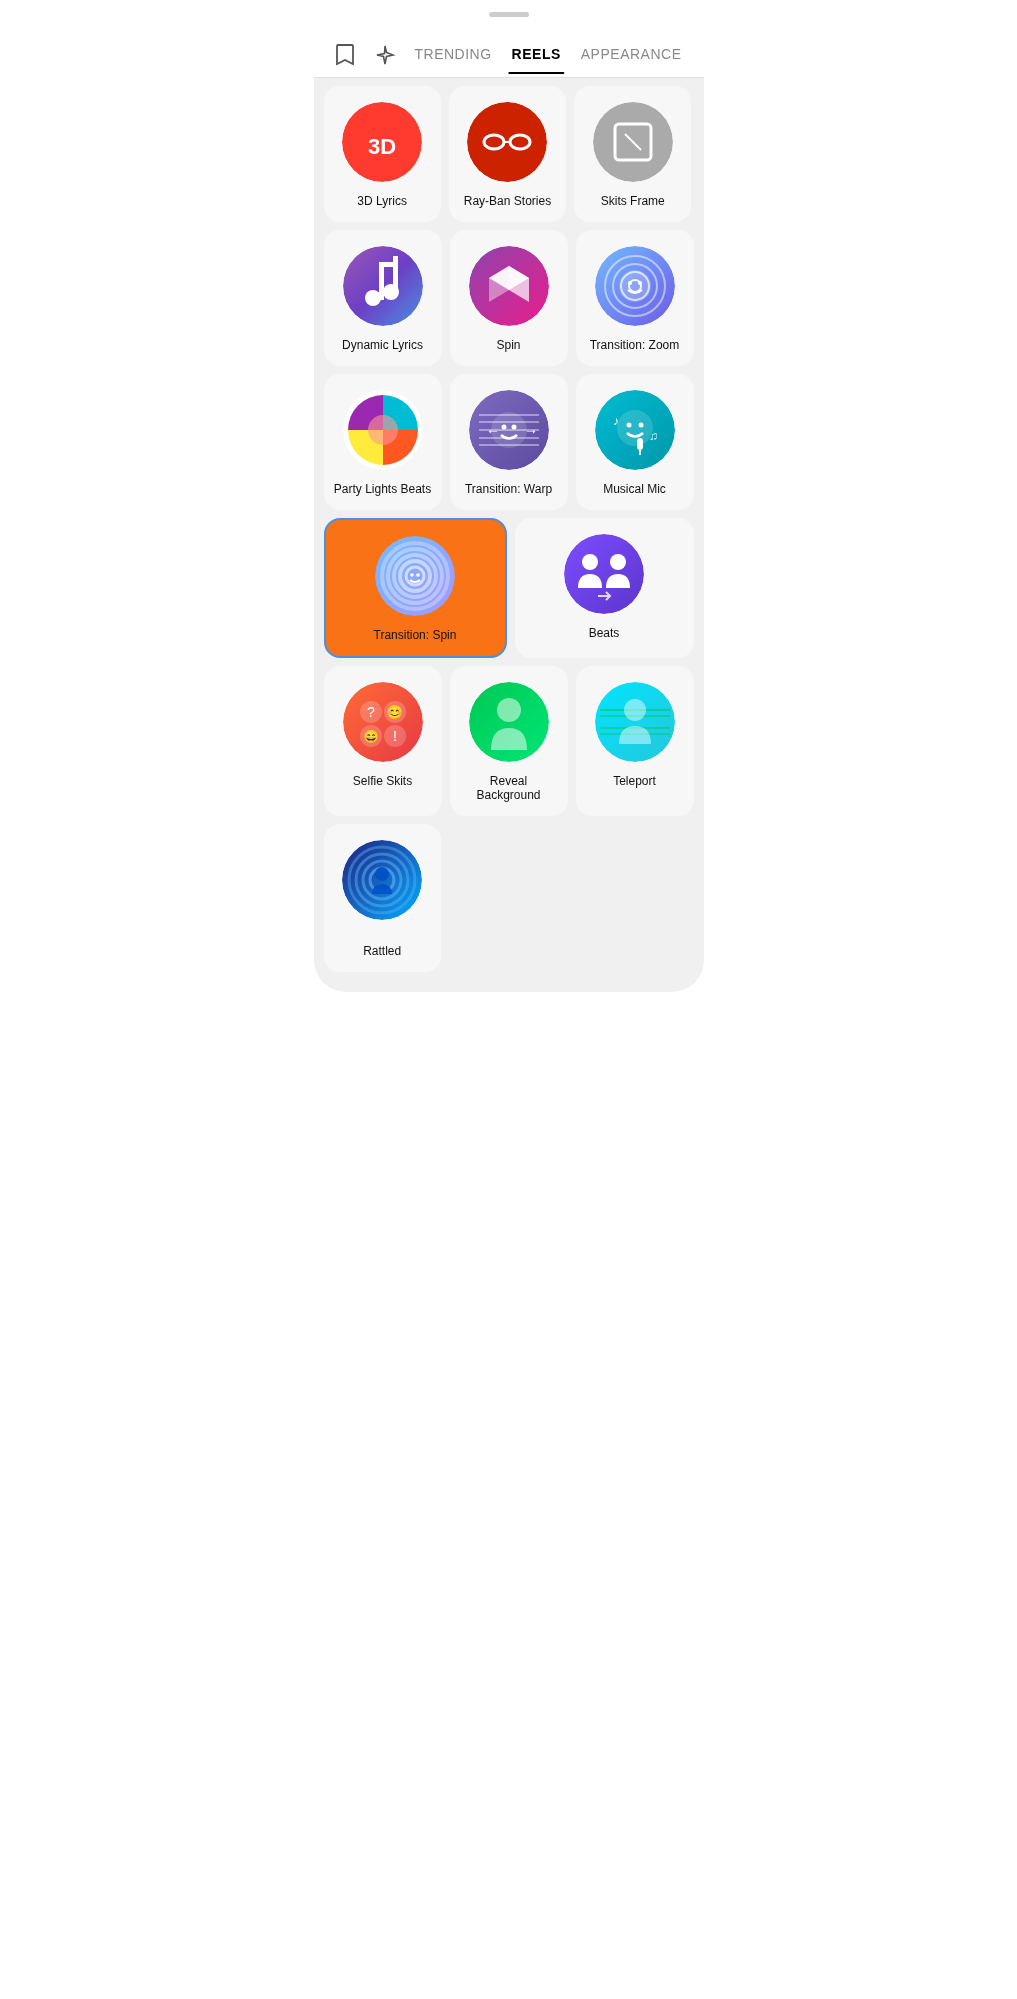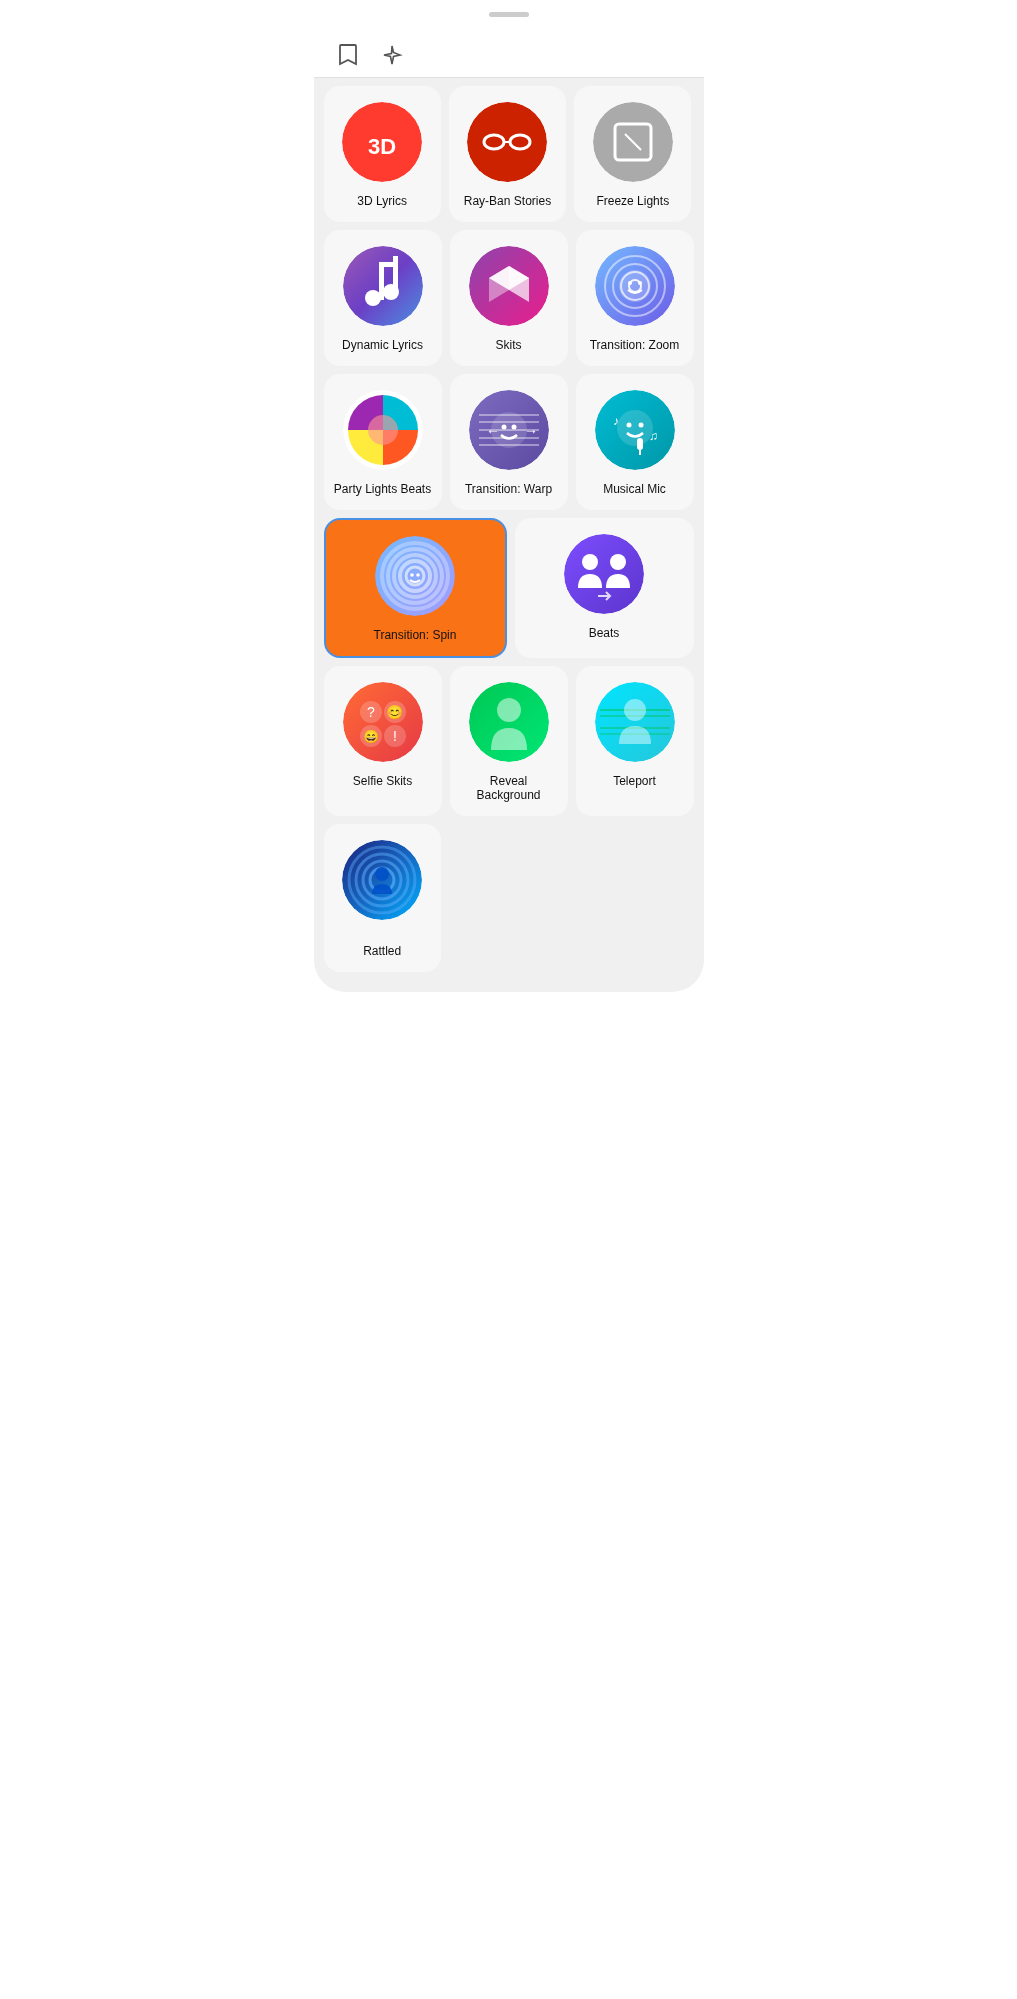--- a/index.html
+++ b/index.html
@@ -125,20 +125,25 @@
   <div class="nav-icon">
     <svg width="22" height="24" viewBox="0 0 22 24" fill="none">
       <path d="M4 2h14a1 1 0 011 1v18l-8-4-8 4V3a1 1 0 011-1z" stroke="#555" stroke-width="1.8" fill="none"></path>
     </svg>
   </div>
   <div class="nav-icon">
     <svg width="22" height="22" viewBox="0 0 22 22" fill="none">
       <path d="M11 2l1.5 6.5L19 11l-6.5 1.5L11 20l-1.5-7.5L3 11l7.5-1.5z" stroke="#555" stroke-width="1.6" fill="none"></path>
     </svg>
   </div>
+  <div class="nav-tabs">
+    <div class="nav-tab">TRENDING</div>
+    <div class="nav-tab active">REELS</div>
+    <div class="nav-tab">APPEARANCE</div>
+  </div>
 </div>
 
 <div class="grid-container">
 
   <div class="grid-row partial-row">
     <div class="grid-item">
       <div class="grid-item-icon">
         <svg width="80" height="80" viewBox="0 0 80 80">
           <circle cx="40" cy="40" r="40" fill="#ff3b30"></circle>
           <text x="40" y="52" text-anchor="middle" fill="white" font-size="22" font-weight="bold">3D</text>
@@ -158,21 +163,21 @@
       <div class="grid-item-label">Ray-Ban Stories</div>
     </div>
     <div class="grid-item">
       <div class="grid-item-icon">
         <svg width="80" height="80" viewBox="0 0 80 80">
           <circle cx="40" cy="40" r="40" fill="#aaaaaa"></circle>
           <rect x="22" y="22" width="36" height="36" rx="4" stroke="white" stroke-width="3" fill="none"></rect>
           <line x1="32" y1="32" x2="48" y2="48" stroke="white" stroke-width="2"></line>
         </svg>
       </div>
-      <div class="grid-item-label">Freeze Lights</div>
+      <div class="grid-item-label">Skits Frame</div>
     </div>
   </div>
 
   <div class="grid-row">
     <div class="grid-item">
       <div class="grid-item-icon">
         <svg width="80" height="80" viewBox="0 0 80 80">
           <defs>
             <linearGradient id="dl-grad" x1="0" y1="0" x2="1" y2="1">
               <stop offset="0%" stop-color="#9b59b6"></stop>
@@ -200,21 +205,21 @@
               <stop offset="100%" stop-color="#e91e8c"></stop>
             </linearGradient>
           </defs>
           <circle cx="40" cy="40" r="40" fill="url(#pulse-grad)"></circle>
 
           <polygon points="40,20 60,32 60,56 40,44" fill="rgba(255,255,255,0.7)"></polygon>
           <polygon points="40,20 20,32 20,56 40,44" fill="rgba(255,255,255,0.4)"></polygon>
           <polygon points="20,32 40,44 60,32 40,20" fill="rgba(255,255,255,0.9)"></polygon>
         </svg>
       </div>
-      <div class="grid-item-label">Skits</div>
+      <div class="grid-item-label">Spin</div>
     </div>
     <div class="grid-item">
       <div class="grid-item-icon">
         <svg width="80" height="80" viewBox="0 0 80 80">
           <defs>
             <linearGradient id="tz-grad" x1="0" y1="0" x2="1" y2="1">
               <stop offset="0%" stop-color="#74b9ff"></stop>
               <stop offset="100%" stop-color="#6c5ce7"></stop>
             </linearGradient>
           </defs>

